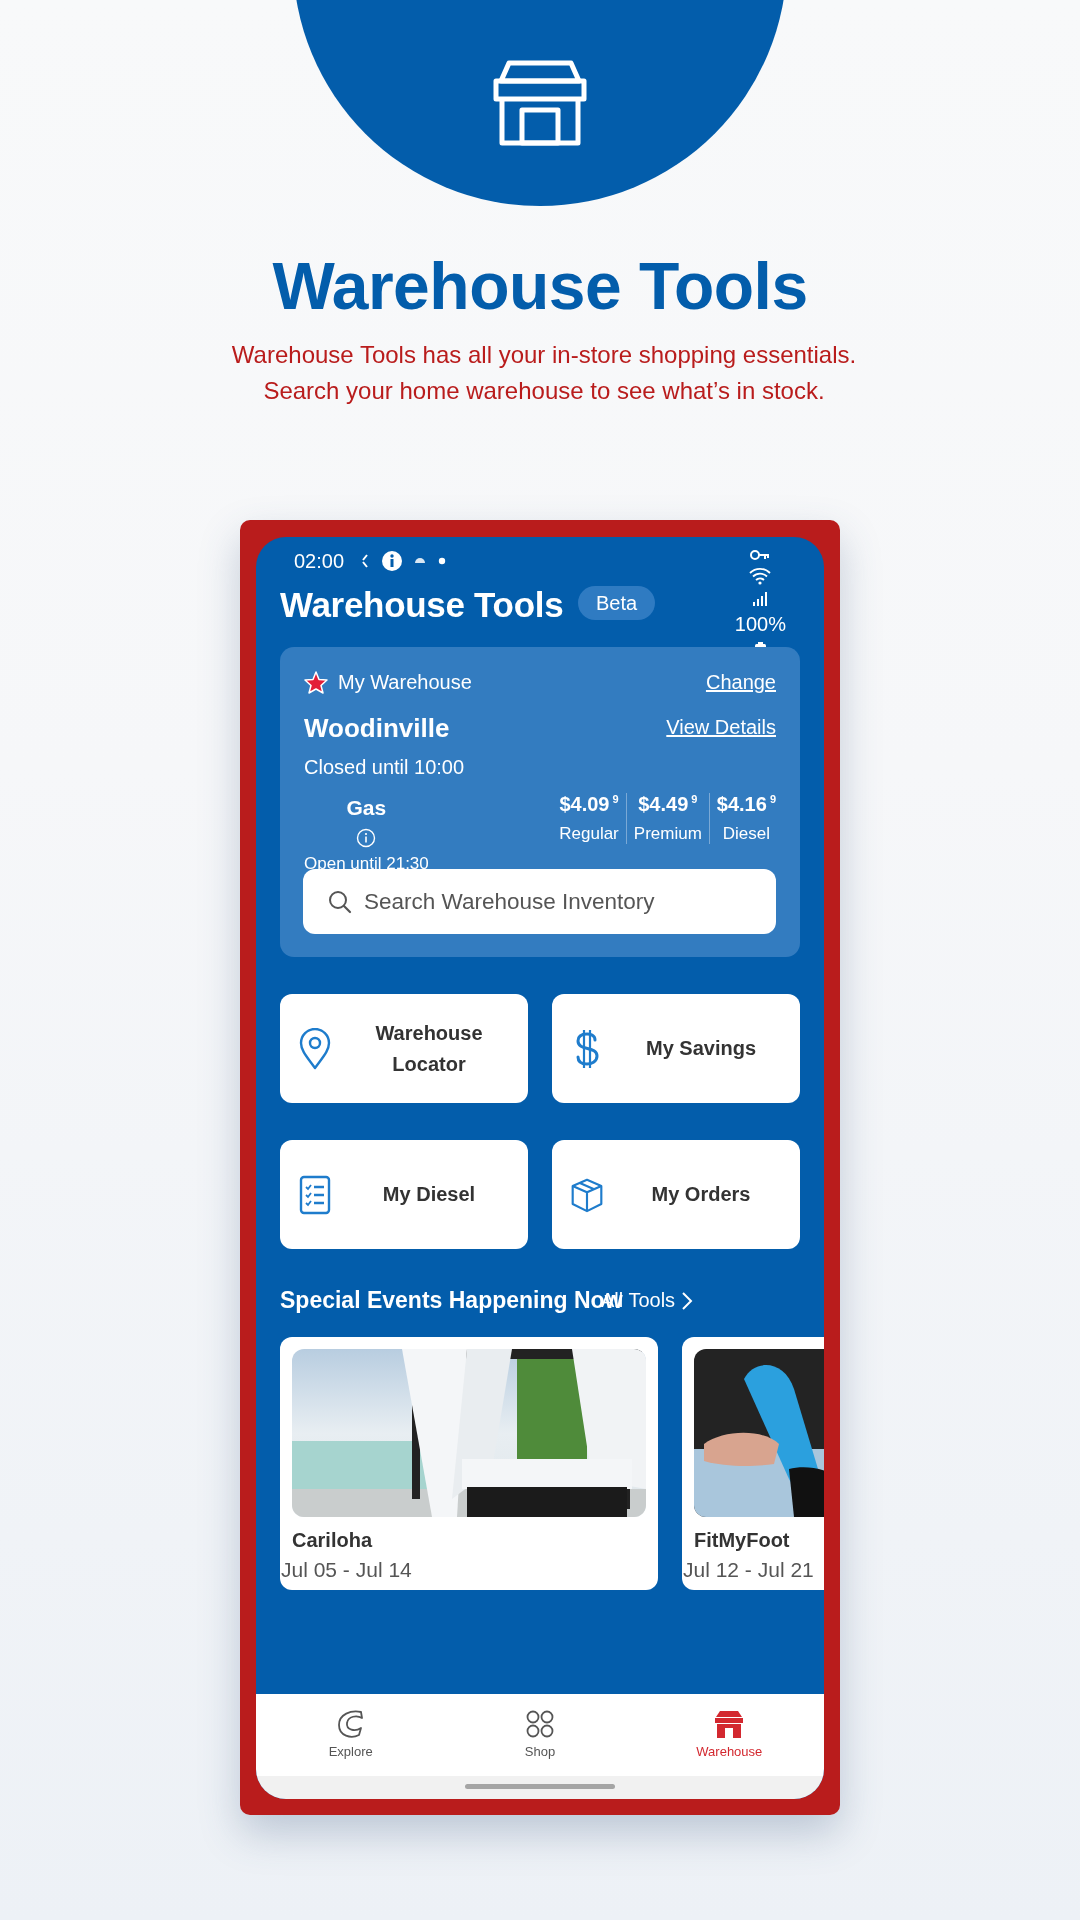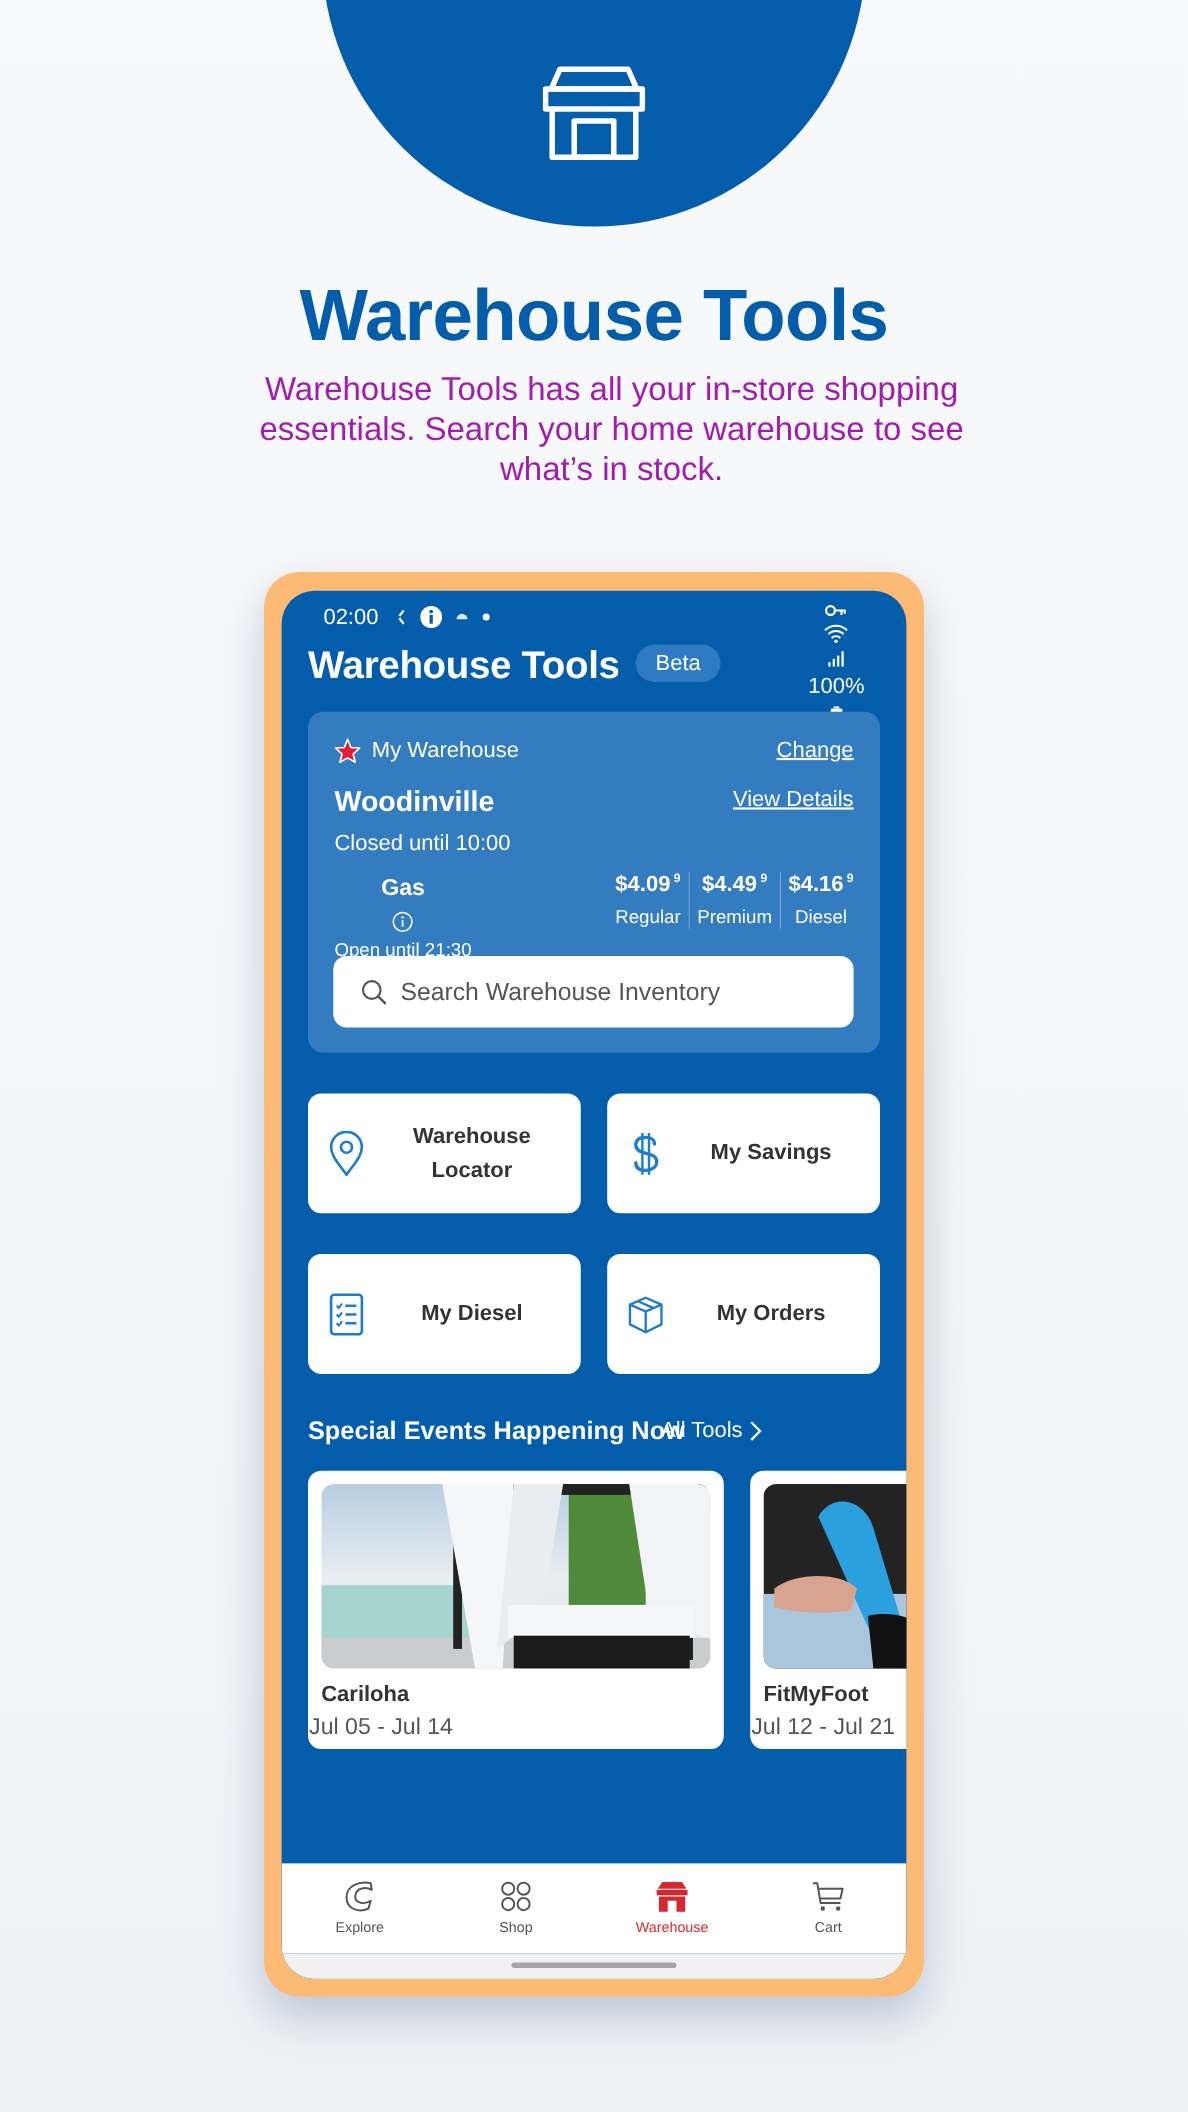--- a/index.html
+++ b/index.html
@@ -12,26 +12,26 @@
   .hero-circle {
     position: absolute; left: 293px; top: -288px; width: 494px; height: 494px;
     border-radius: 50%; background: #035dab;
   }
   .hero-icon { position: absolute; left: 493px; top: 60px; width: 94px; height: 86px; }
   .promo-title {
     position: absolute; left: 0; width: 1080px; top: 248px; text-align: center;
     color: #035dab; font-weight: bold; font-size: 66px; letter-spacing: -0.5px;
   }
   .promo-sub {
-    position: absolute; left: 216px; width: 680px; top: 337px; text-align: center;
-    color: #a21caf; font-size: 30px; line-height: 36px;
+    position: absolute; left: 204px; width: 680px; top: 337px; text-align: center;
+    color: #b91c1c; font-size: 24px; line-height: 36px;
   }
   .phone {
     position: absolute; left: 240px; top: 520px; width: 600px; height: 1295px;
-    background: #fdba74; border-radius: 32px;
+    background: #b91c1c; border-radius: 10px;
     box-shadow: 0 18px 40px rgba(60,90,130,0.28);
   }
   .screen {
     position: absolute; left: 16px; top: 17px; width: 568px; height: 1262px;
     background: #035dab; border-radius: 30px; overflow: hidden; color: #fff;
   }
   .status-bar { position: absolute; left: 0; top: 0; width: 568px; height: 48px; font-size: 20px; }
   .status-time { position: absolute; left: 38px; top: 13px; }
   .status-left-icons { position: absolute; left: 104px; top: 14px; display: flex; gap: 12px; align-items: center; }
   .status-right { position: absolute; right: 38px; top: 12px; display: flex; align-items: center; gap: 6px; flex-direction: column; }
@@ -295,27 +295,19 @@
         <span>Shop</span>
       </div>
       <div class="nav-item active">
         <svg viewBox="0 0 32 32">
             <path d="M7 3 H25 L29 9 H3 Z" fill="#d3282f"></path>
             <rect x="2" y="10" width="28" height="5" fill="#d3282f"></rect>
             <path d="M4 16 H28 V30 H4 Z M12 20 V30 H20 V20 Z" fill="#d3282f" fill-rule="evenodd"></path>
           </svg>
         <span>Warehouse</span>
       </div>
-      <div class="nav-item">
-        <svg viewBox="0 0 32 32">
-            <path d="M2 4 H6 L9 22 H27 M7 9 H29 L27 18 H8.5" stroke="#555" stroke-width="1.8" fill="none" stroke-linejoin="round"></path>
-            <circle cx="11" cy="27" r="2" fill="#555"></circle>
-            <circle cx="25" cy="27" r="2" fill="#555"></circle>
-          </svg>
-        <span>Cart</span>
-      </div>
     </div>
 
     <div class="gesture-area">
       <div class="gesture-bar"></div>
     </div>
   </div>
 </div>
 
 </body></html>

